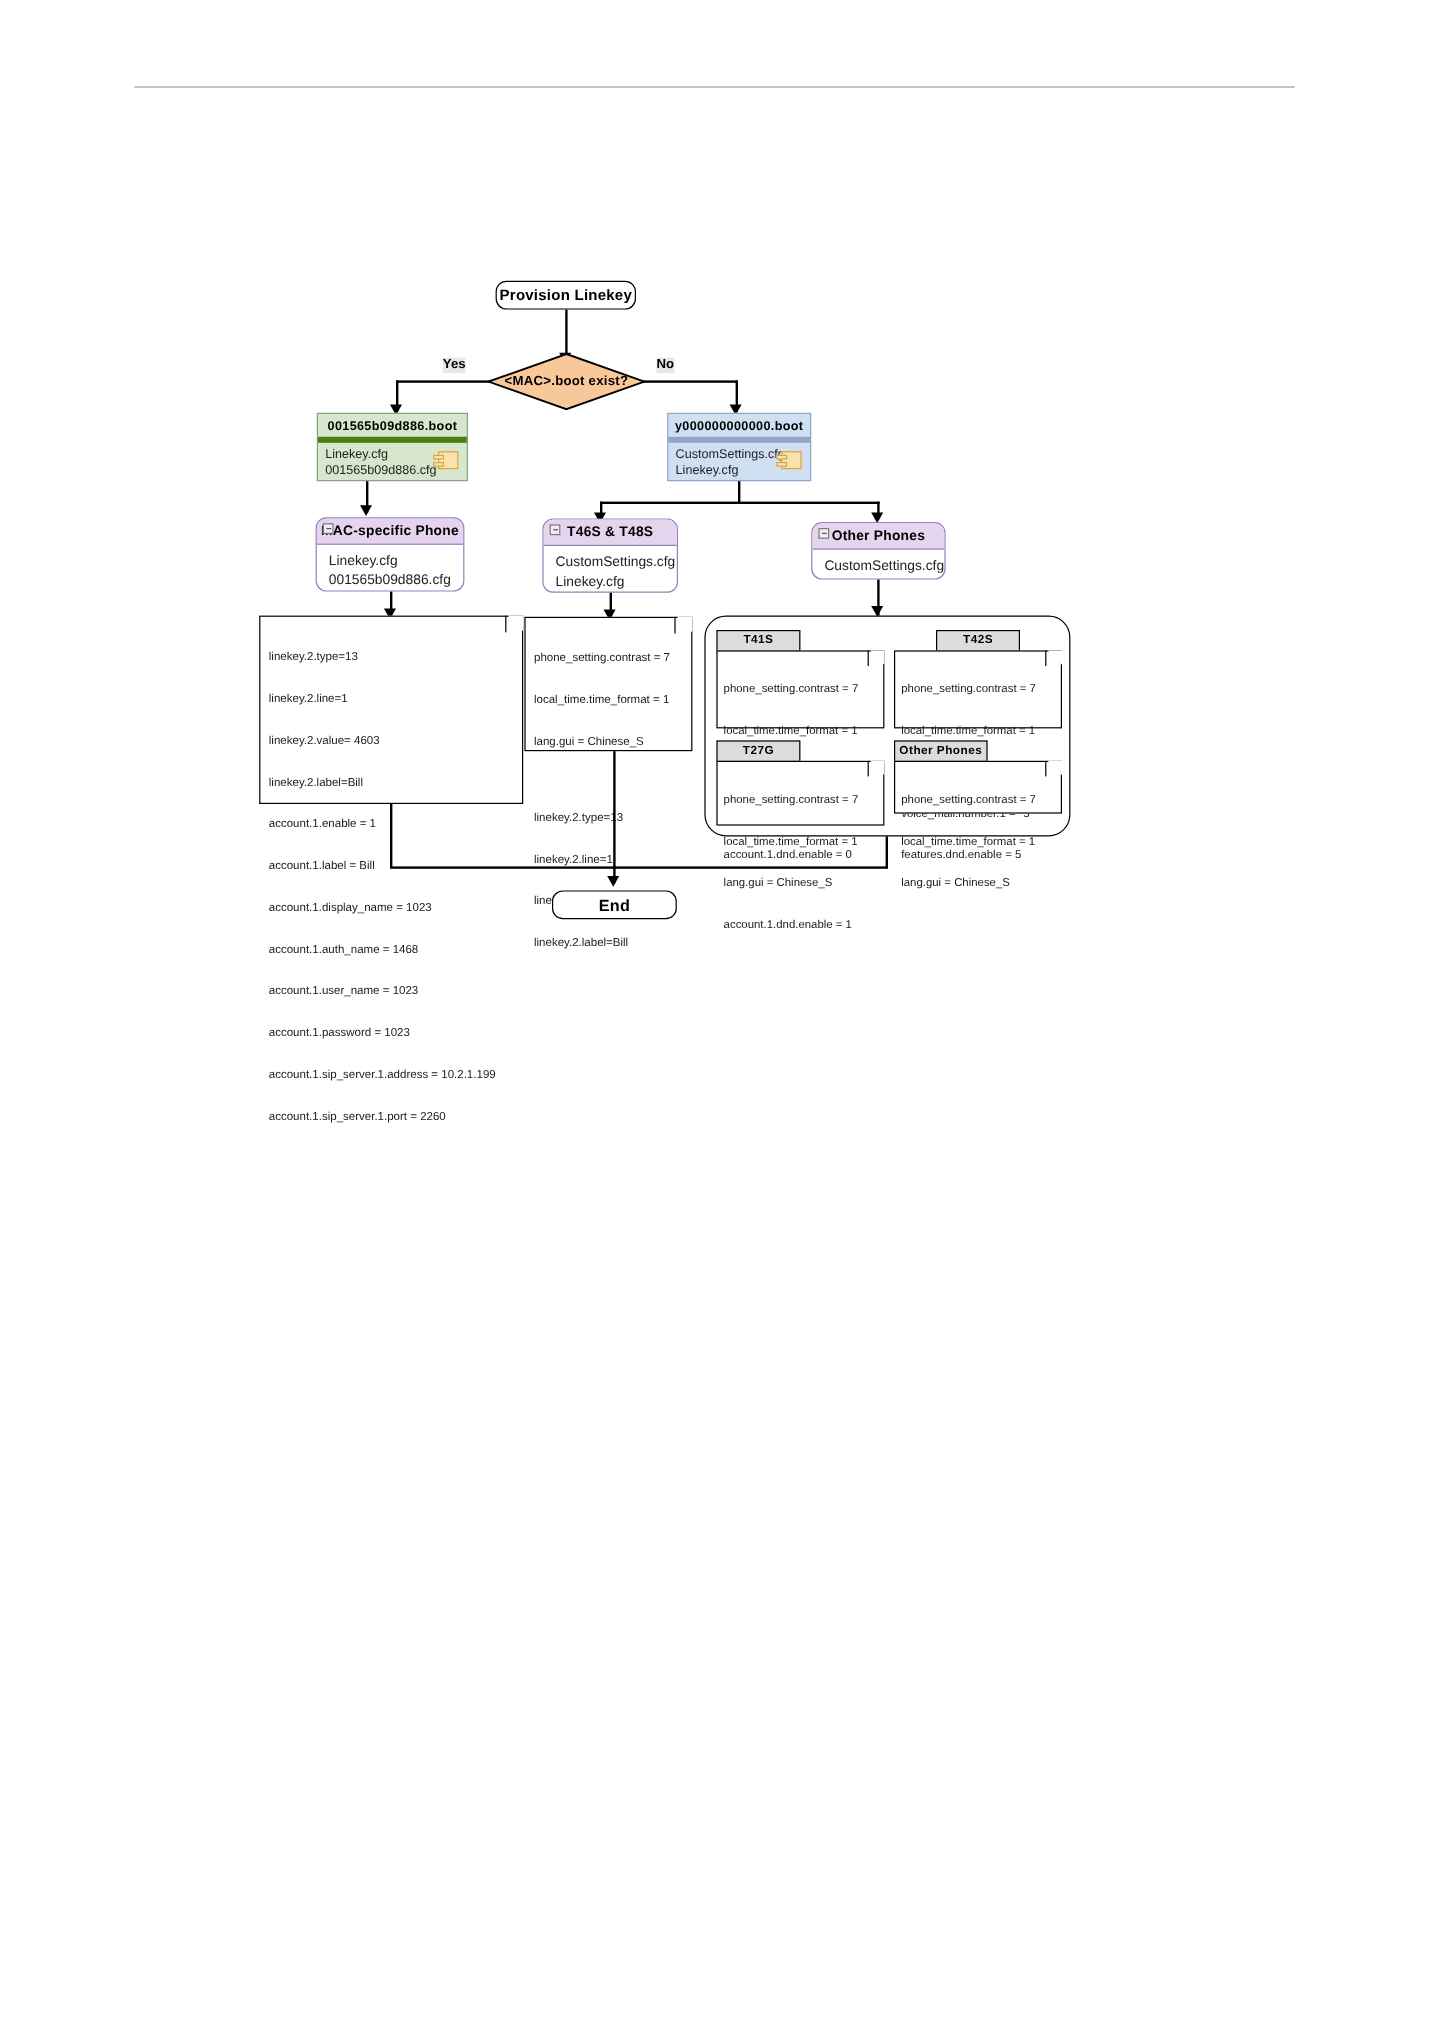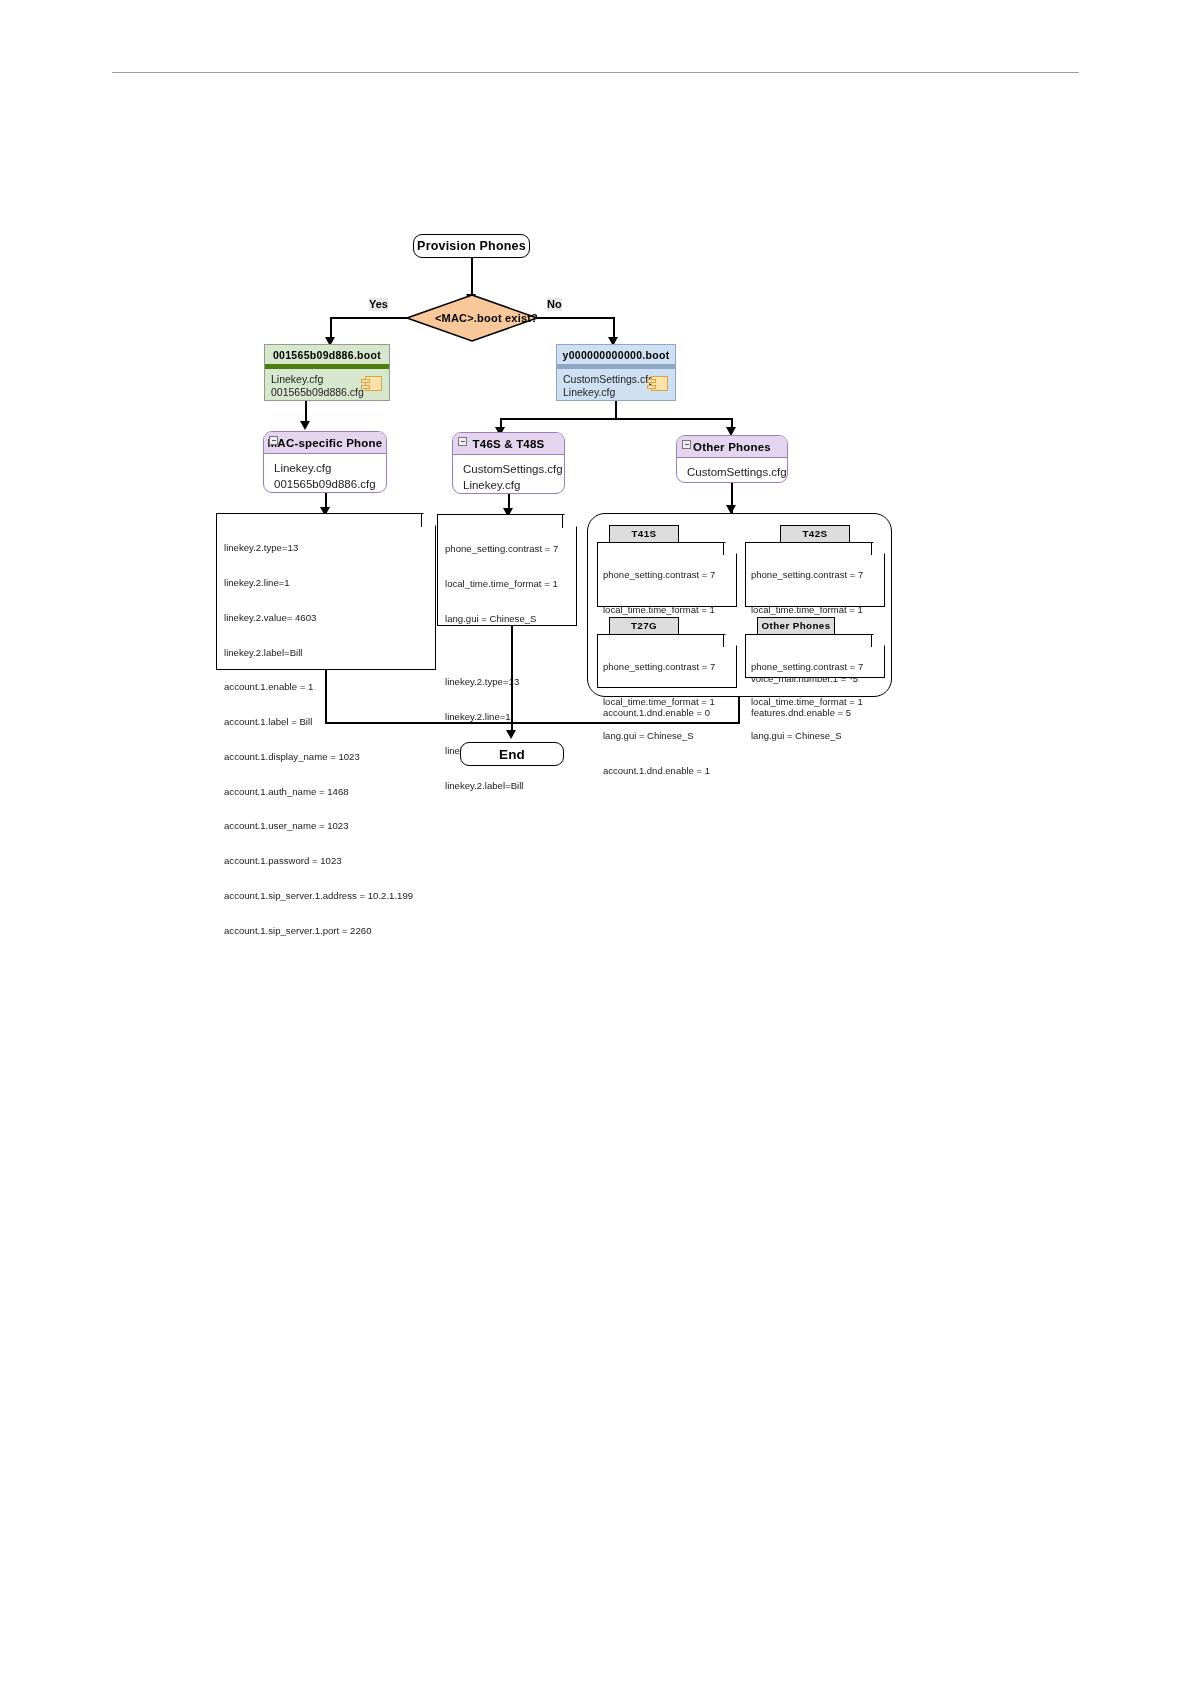--- a/index.html
+++ b/index.html
@@ -183,21 +183,21 @@
     border-left: 1.2px solid #000;
     pointer-events: none;
   }
   .note-sep { height: 5px; }
   
   .titled-note {
     position: absolute;
   }
   .titled-note .tn-title {
     position: absolute;
-    left: 12px;
+    left: 0;
     top: 0;
     background: #dcdcdc;
     border: 1.1px solid #000;
     box-sizing: border-box;
     font-weight: bold;
     font-size: 9.8px;
     text-align: center;
     color: #000;
     line-height: 16px;
     height: 18px;
@@ -250,38 +250,38 @@
     border-right: 5.5px solid transparent;
     border-top: 9px solid #000;
   }
   .diamond {
     position: absolute;
   }
   .diamond svg { display: block; }
   .diamond-label {
     position: absolute;
     width: 100%;
-    text-align: right;
+    text-align: center;
     font-size: 11px;
     font-weight: bold;
     color: #000;
     top: 50%;
     transform: translateY(-50%);
     letter-spacing: 0.2px;
   }
 </style>
 </head>
 <body>
 
 <div class="page-rule"></div>
 
 <div id="diagram">
 
   <div class="node terminator" style="left:413px; top:234px; width:117px; height:24px;">
-    <span>Provision Phones</span>
+    <span>Provision Linekey</span>
   </div>
 
   <div class="line" style="left:471px; top:258px; width:1.6px; height:40px;"></div>
   <div class="arrow-down" style="left:466px; top:294px;"></div>
 
   <div class="diamond" style="left:406px; top:294px; width:132px; height:48px;">
     <svg width="132" height="48" viewBox="0 0 132 48">
       <polygon points="66,1 131,24 66,47 1,24" fill="#f8c89a" stroke="#000" stroke-width="1.6"></polygon>
     </svg>
     <div class="diamond-label">&lt;MAC&gt;.boot exist?</div>

